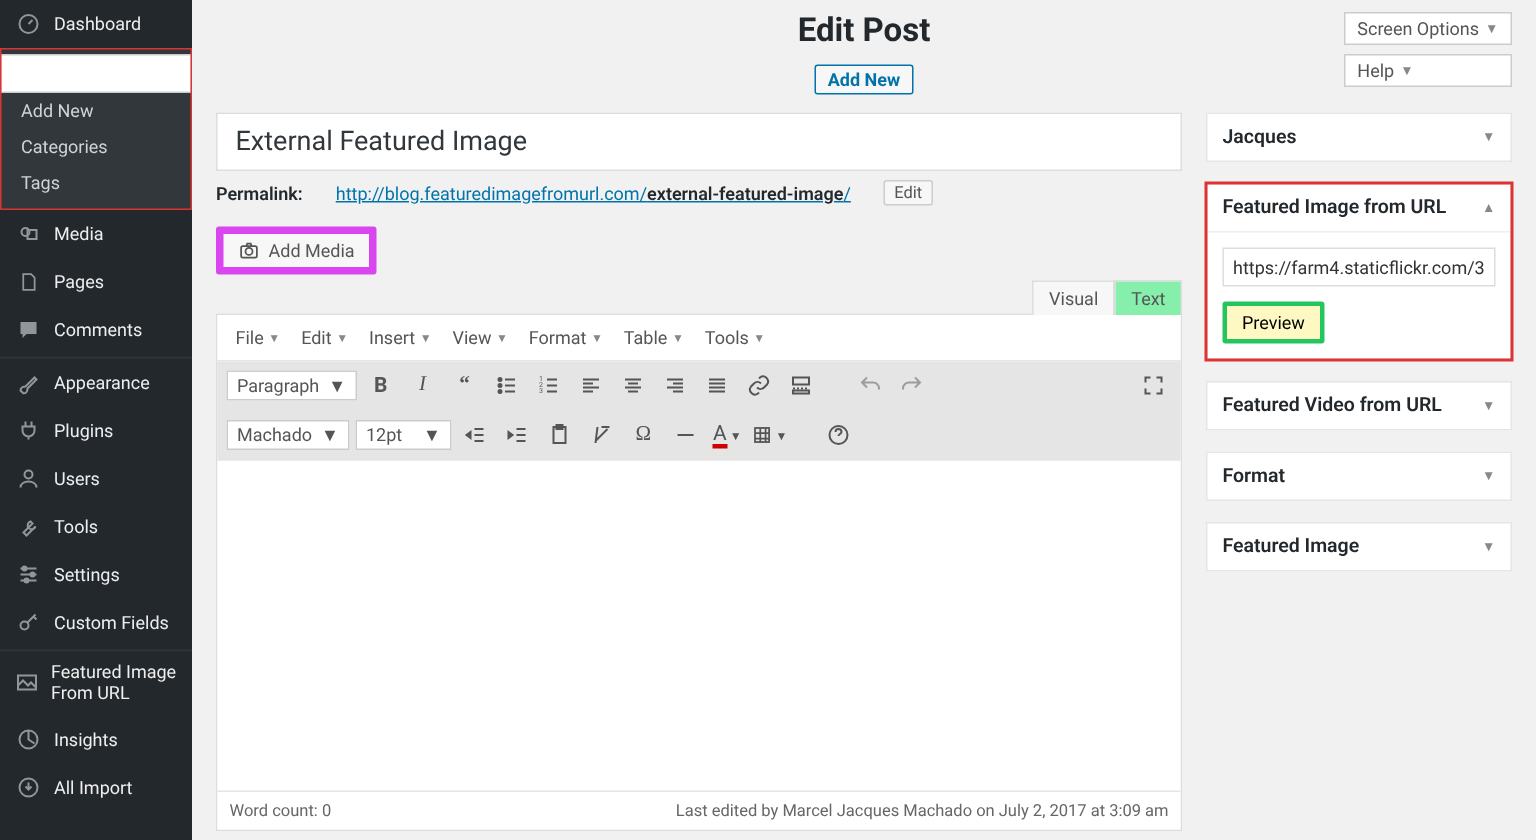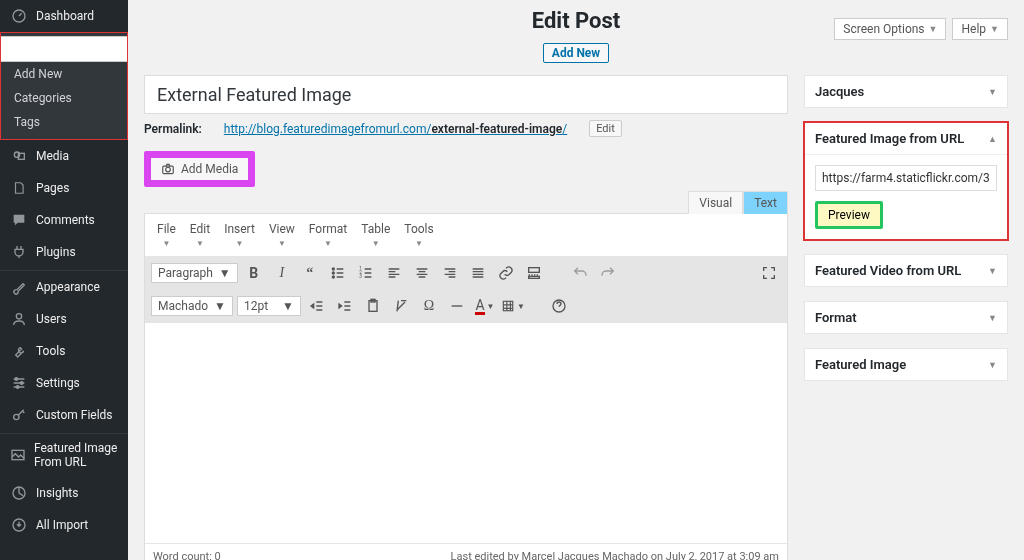--- a/index.html
+++ b/index.html
@@ -11,43 +11,43 @@
   .side-item.current { background: #0073aa; color: #fff; }
   .side-item .ico { width: 18px; height: 18px; display: inline-flex; align-items: center; justify-content: center; font-size: 14px; opacity: .9; color: #9ea3a8; }
   .side-item.current .ico { color: #fff; }
   .side-sub { background: #32373c; padding: 4px 0 6px; }
   .side-sub .sub { padding: 5px 10px 5px 14px; color: #d0d4d8; cursor: pointer; }
   .side-sub .sub.sel { font-weight: 600; color:#fff; }
   .side-group-top { border-top: 1px solid #32373c; margin-top: 2px; }
   .red-outline-sidebar { outline: 1px solid #d33; outline-offset: -1px; }
   
   .main { flex: 1; padding: 6px 16px 16px 16px; overflow: hidden; position: relative; }
-  .topbar { position: absolute; right: 16px; top: 18px; display:flex; gap:6px; }
+  .topbar { position: absolute; right: 16px; top: 8px; display:flex; gap:6px;flex-direction:column; }
   .screen-btn { background:#fff; border:1px solid #ccc; color:#555; padding:3px 8px; font-size:12px; cursor:pointer; display:flex; align-items:center; gap:4px; }
   .screen-btn .tri { font-size:9px; color:#888; }
   h1.page-title { font-size: 22px; font-weight: 700; color:#23282d; display:flex; align-items:center; gap:10px; padding-top:2px;flex-direction:column; }
   .add-new { display:inline-block; border:1px solid #0073aa; color:#0073aa; background:#f7f7f7; padding:2px 8px; font-size:12px; border-radius:2px; cursor:pointer; }
   .cols { display:flex; gap:16px; margin-top:12px; }
   .col-left { flex: 1; min-width: 0; }
   .col-right { width: 204px; }
   
   .title-input { width:100%; background:#fff; border:1px solid #ddd; padding:8px 12px; font-size:18px; color:#32373c; }
   .permalink { font-size:12px; margin-top:6px; color:#555; display:flex; align-items:center; gap:22px; flex-wrap:wrap; }
   .permalink a { color:#0073aa; text-decoration: underline; }
   .permalink strong { font-weight:600; color:#23282d; }
   .mini-btn { background:#f7f7f7; border:1px solid #ccc; color:#555; padding:1px 6px; font-size:11px; cursor:pointer; border-radius:2px;}
   
   .media-row { margin-top:14px; display:flex; }
-  .add-media { background:#f7f7f7; border:7px solid #d946ef; color:#555; padding:4px 10px; font-size:12px; cursor:pointer; display:flex; gap:6px; align-items:center; border-radius:2px;}
+  .add-media { background:#f7f7f7; border:5px solid #d946ef; color:#555; padding:4px 10px; font-size:12px; cursor:pointer; display:flex; gap:6px; align-items:center; border-radius:2px;}
   .editor { margin-top:4px; border:1px solid #ddd; background:#fff; }
   .ed-tabs-inner { position:absolute; right:0; top:-26px; display:flex; }
   .ed-tab { border:1px solid #ddd; border-bottom:none; background:#f7f7f7; padding:4px 10px; font-size:12px; color:#555; cursor:pointer;}
-  .ed-tab.active { background:#7dd3fc; }
+  .ed-tab.active { background:#86efac; }
   .menubar { display:flex; gap:2px; padding:4px 6px; border-bottom:1px solid #e5e5e5; background:#fff; }
-  .menu-item { padding:4px 6px; font-size:12px; color:#555; cursor:pointer; display:flex; align-items:center; gap:3px;flex-direction:column; }
+  .menu-item { padding:4px 6px; font-size:12px; color:#555; cursor:pointer; display:flex; align-items:center; gap:3px; }
   .menu-item .tri { font-size:8px; color:#888; }
   .toolbar { display:flex; align-items:center; gap:4px; padding:4px 6px; border-bottom:1px solid #e5e5e5; background:#e5e5e5; flex-wrap:wrap; position:relative;}
   .sel { background:#fff; border:1px solid #ccc; padding:2px 6px; font-size:12px; color:#555; display:flex; align-items:center; gap:6px; min-width:80px; justify-content:space-between; cursor:pointer;}
   .tbtn { width:24px; height:24px; display:flex; align-items:center; justify-content:center; color:#555; cursor:pointer; border-radius:2px; font-size:14px;}
   .tool-right { margin-left:auto; }
   .canvas { height:220px; background:#fff; }
   .statusbar { display:flex; justify-content:space-between; padding:6px 8px; font-size:11px; color:#666; border-top:1px solid #e5e5e5; background:#fff;}
   
   .metabox { background:#fff; border:1px solid #e5e5e5; margin-bottom:14px; }
   .metabox .hd { display:flex; justify-content:space-between; align-items:center; padding:8px 10px; border-bottom:1px solid #eee; font-weight:600; font-size:13px; color:#23282d; cursor:pointer;}
@@ -105,35 +105,35 @@
     </div>
     <div class="side-item">
       <span class="ico">
           <svg width="16" height="16" viewBox="0 0 24 24" fill="currentColor">
             <path d="M4 4h16v12H10l-4 4v-4H4z"></path>
           </svg>
         </span>
       <span>Comments</span>
     </div>
 
+    <div class="side-item side-group-top">
+      <span class="ico">
+          <svg width="16" height="16" viewBox="0 0 24 24" fill="none" stroke="currentColor" stroke-width="2">
+            <path d="M4 20c0-3 3-4 5-4l9-9 2 2-9 9c0 2-1 5-4 5z"></path>
+          </svg>
+        </span>
+      <span>Appearance</span>
+    </div>
     <div class="side-item">
       <span class="ico">
           <svg width="16" height="16" viewBox="0 0 24 24" fill="none" stroke="currentColor" stroke-width="2">
             <path d="M9 3v5M15 3v5M6 8h12v4a6 6 0 01-12 0z M12 18v3"></path>
           </svg>
         </span>
       <span>Plugins</span>
-    </div>
-    <div class="side-item side-group-top">
-      <span class="ico">
-          <svg width="16" height="16" viewBox="0 0 24 24" fill="none" stroke="currentColor" stroke-width="2">
-            <path d="M4 20c0-3 3-4 5-4l9-9 2 2-9 9c0 2-1 5-4 5z"></path>
-          </svg>
-        </span>
-      <span>Appearance</span>
     </div>
     <div class="side-item">
       <span class="ico">
           <svg width="16" height="16" viewBox="0 0 24 24" fill="none" stroke="currentColor" stroke-width="2">
             <circle cx="12" cy="8" r="4"></circle>
             <path d="M4 21c0-4 4-6 8-6s8 2 8 6"></path>
           </svg>
         </span>
       <span>Users</span>
     </div>

